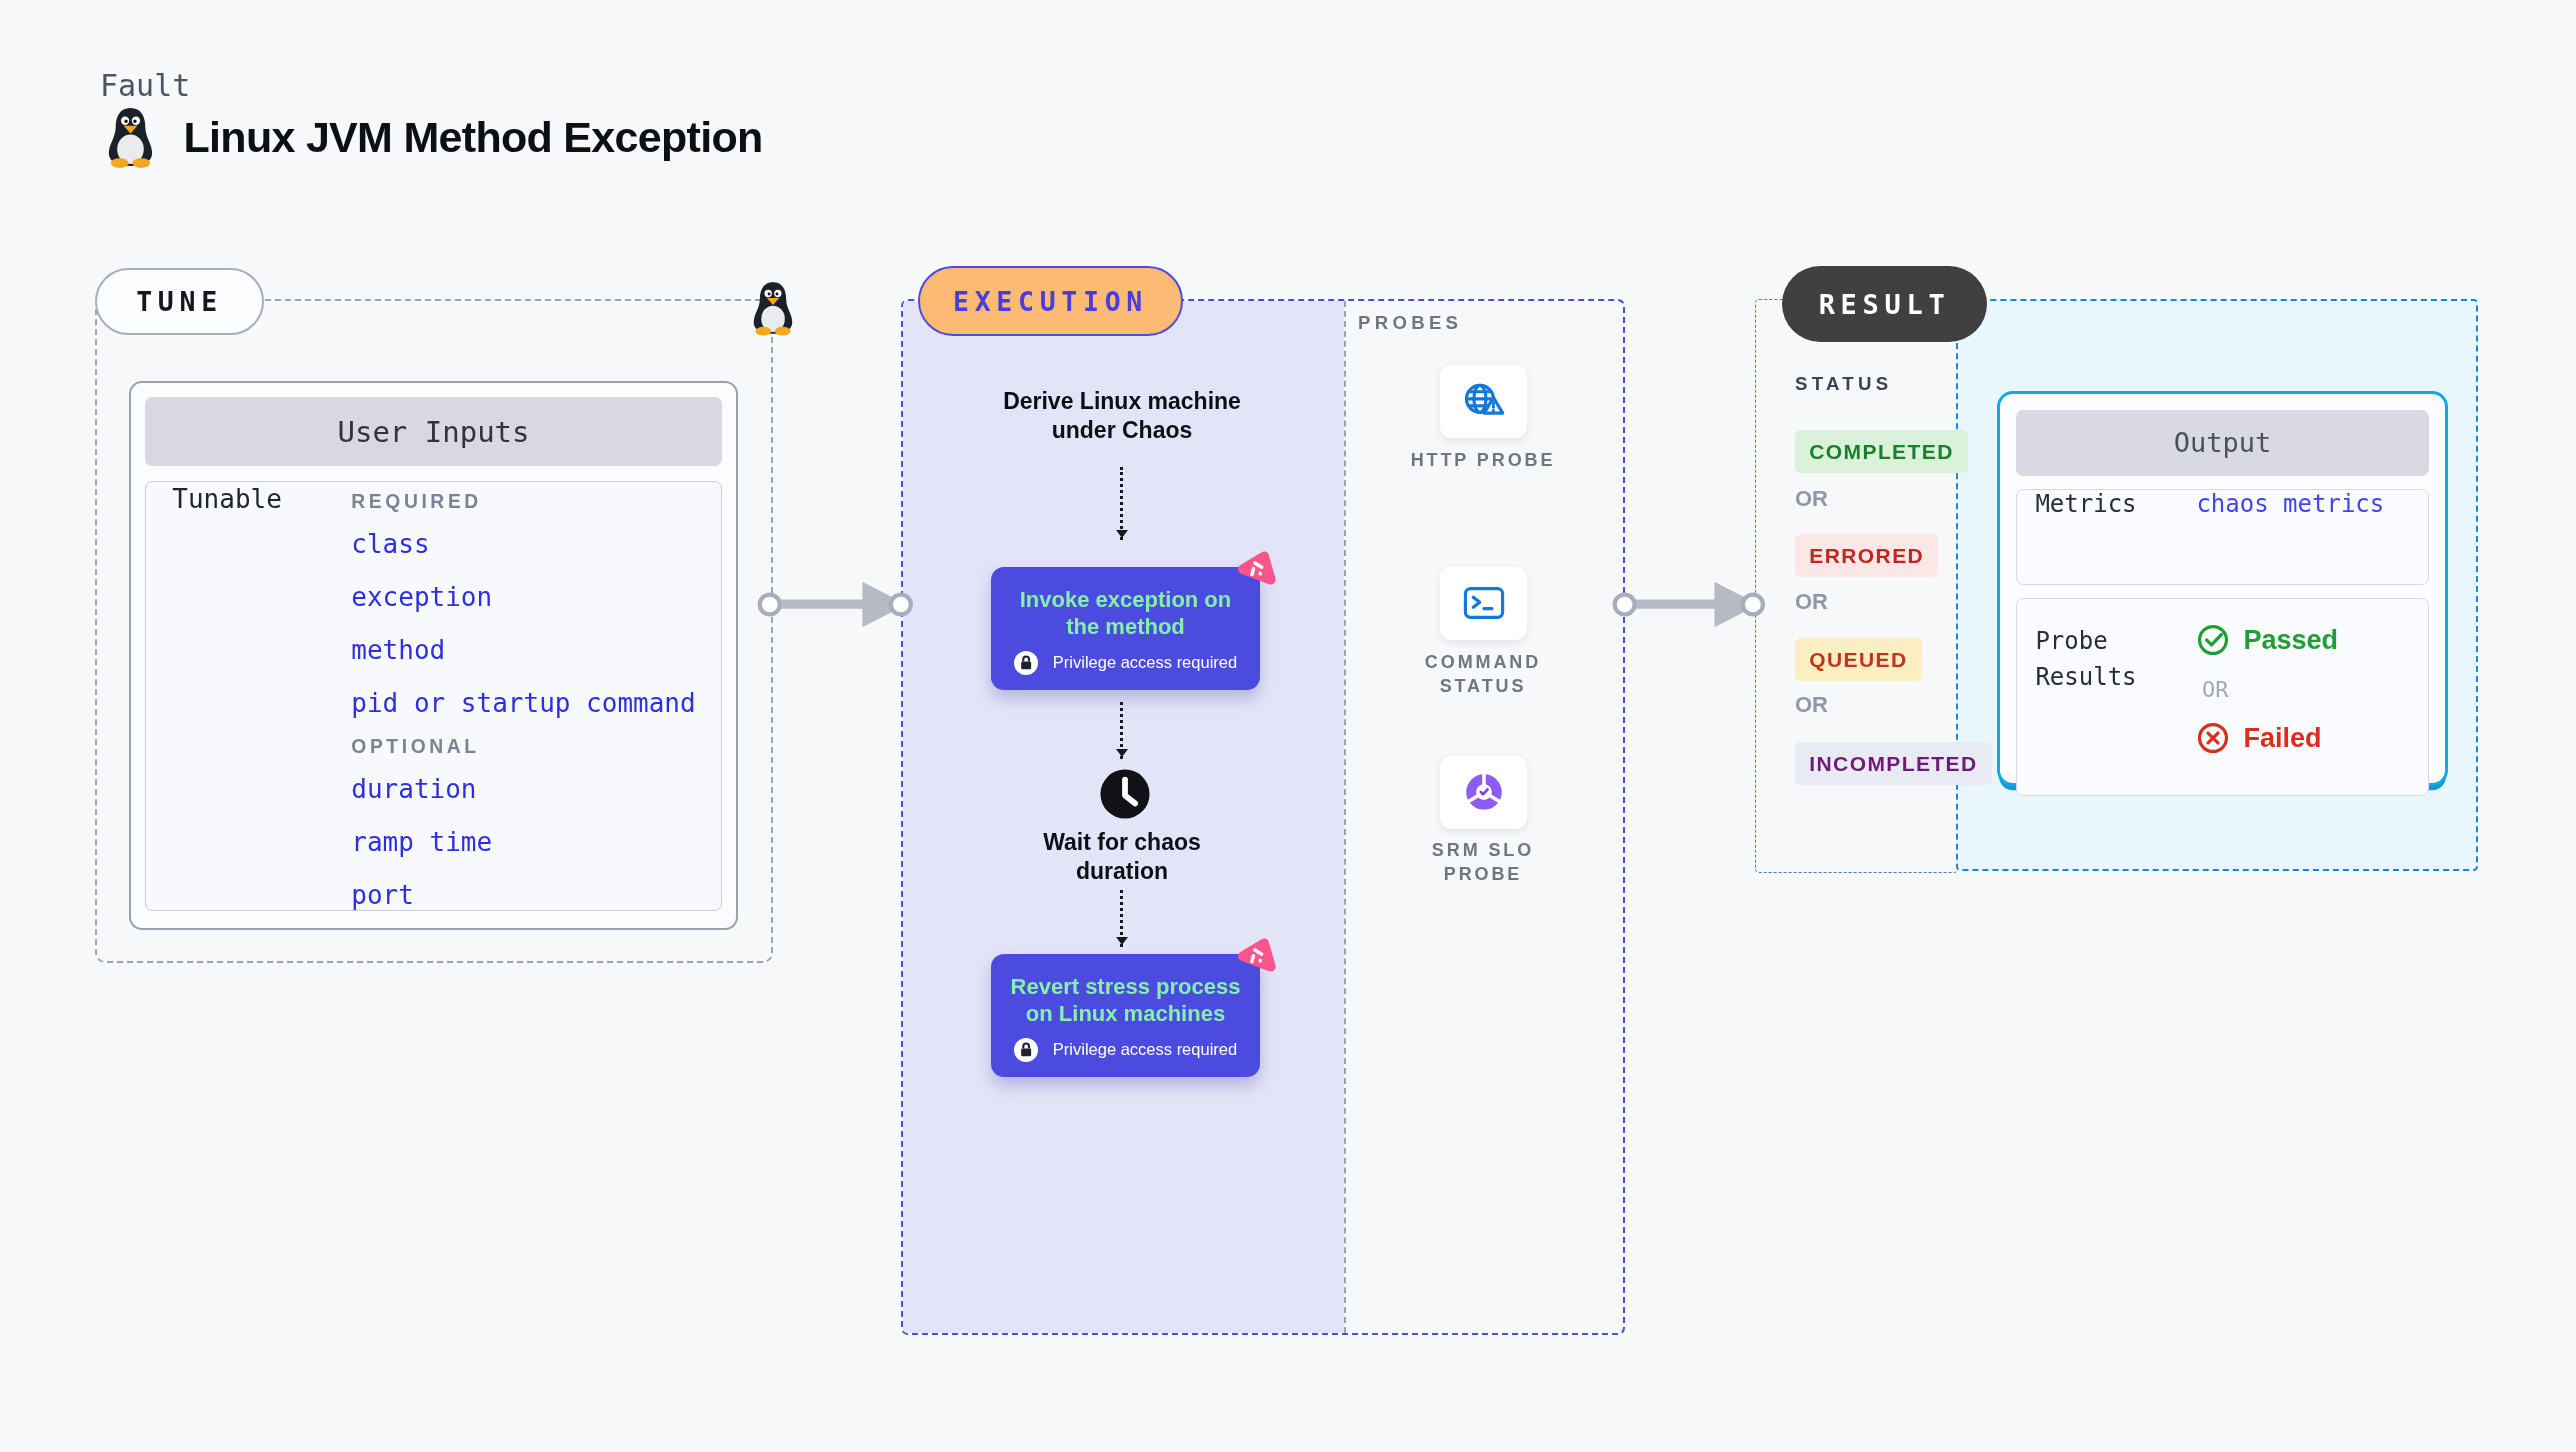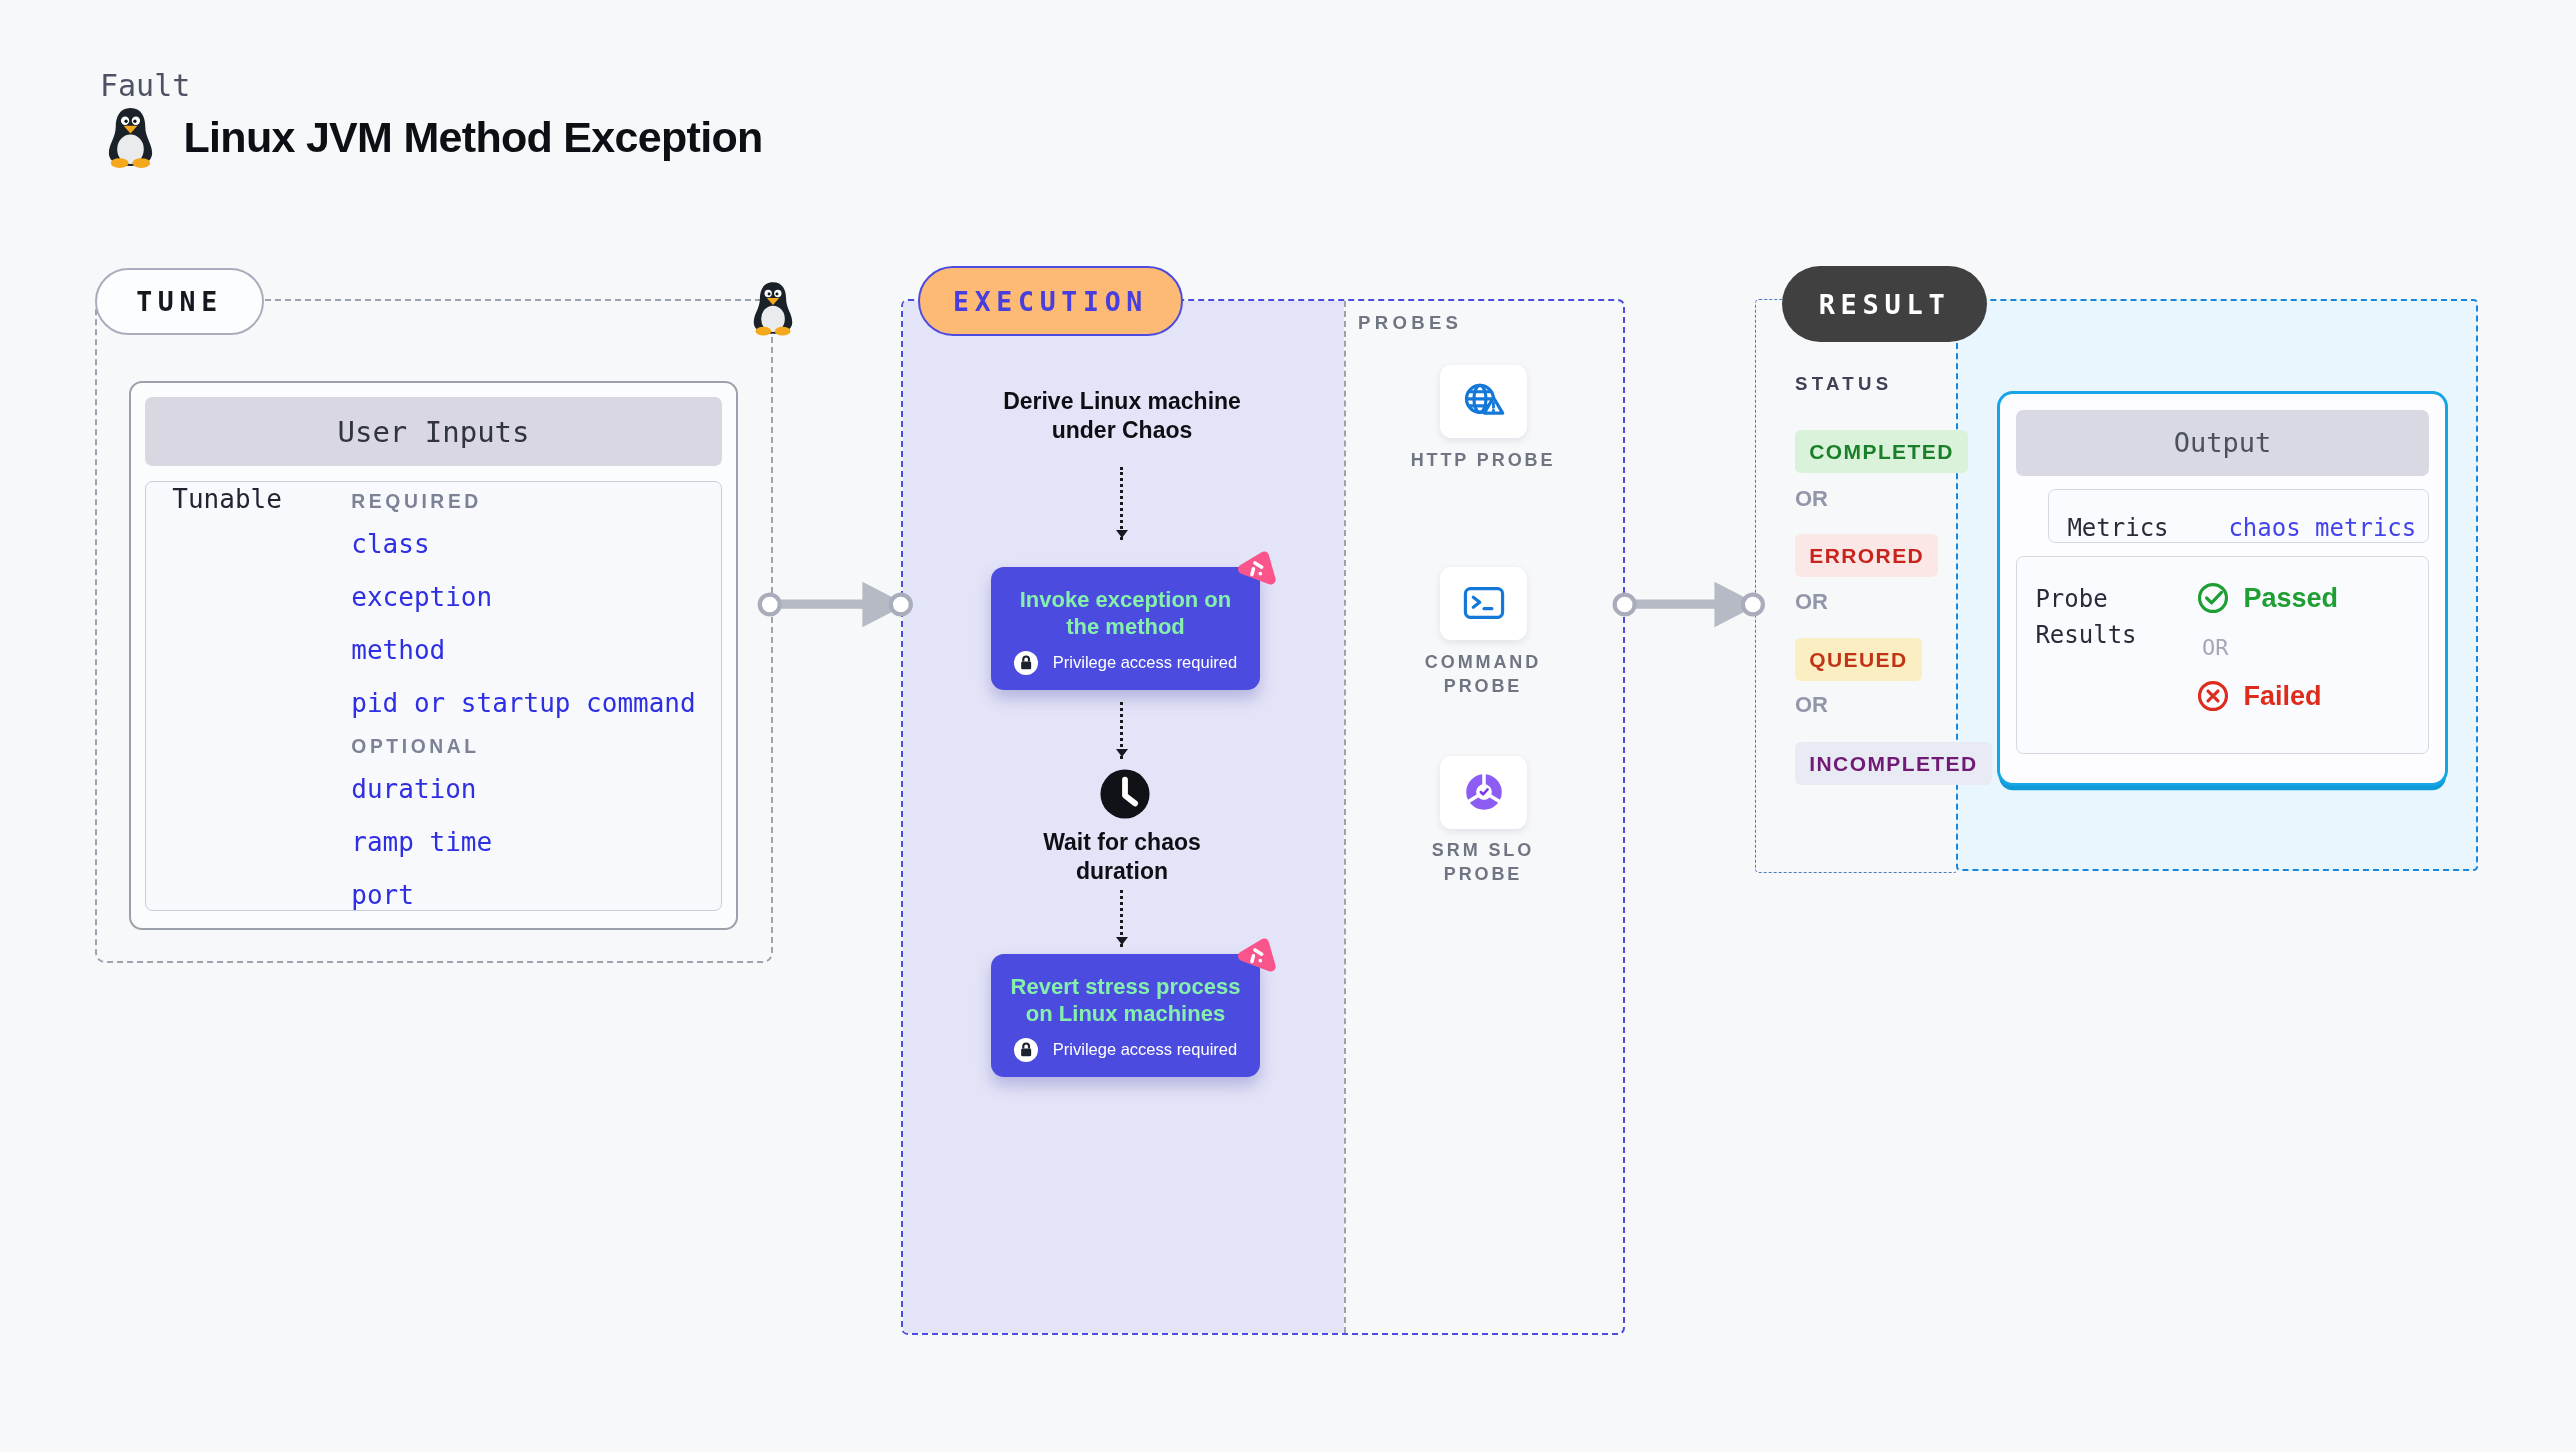--- a/index.html
+++ b/index.html
@@ -77,21 +77,21 @@
   .st-incompleted{top:742px;background:#e9ebf4;color:#701a75;}
   .or-gray{left:1795px;font-size:22px;font-weight:600;color:#9196a8;}
   .or-1{top:486px;} .or-2{top:589px;} .or-3{top:692px;}
 
   .output-card{left:1997px;top:391px;width:451px;height:395px;background:#fdfdff;border:3.6px solid #16a5e5;border-radius:15.8px;
         box-sizing:border-box;padding:15.8px;box-shadow:0 6.4px 0 -2.1px #109ad8;}
   .output-header{height:66px;background:#d9d9e3;border-radius:7.2px;display:flex;align-items:center;justify-content:center;
         font-family:"DejaVu Sans Mono",monospace;font-size:27px;color:#4b505f;}
   .output-row{border:1.4px solid #d5d8e2;border-radius:7.2px;background:#fafbfe;margin-top:13px;box-sizing:border-box;
         display:flex;padding:0 0 0 18.6px;}
-  .row-metrics{height:54px;align-items:flex-end;margin-left:32px;}
+  .row-metrics{height:96px;align-items:flex-start;}
   .metrics-label{font-family:"DejaVu Sans Mono",monospace;font-size:24px;color:#272c38;width:161px;}
   .metrics-value{font-family:"DejaVu Sans Mono",monospace;font-size:24px;color:#4343ea;}
   .row-probes{height:198px;padding-top:24px;}
   .probe-results-label{font-family:"DejaVu Sans Mono",monospace;font-size:24px;color:#272c38;width:161px;line-height:1.5;}
   .verdict-col{display:flex;flex-direction:column;gap:18.6px;}
   .verdict-line{display:flex;align-items:center;gap:13px;}
   .verdict-passed{font-size:27px;font-weight:700;color:#1e9e33;}
   .verdict-failed{font-size:27px;font-weight:700;color:#dd2b1c;}
   .verdict-or{font-family:"DejaVu Sans Mono",monospace;font-size:22px;color:#a3a7b8;margin-left:5.7px;}
 </style>
@@ -237,21 +237,21 @@
 
 <div class="abs probe-card" style="top:567px;">
   <span>
     <svg width="46" height="40" viewBox="0 0 64 56">
       <rect x="6" y="8" width="52" height="40" rx="7" fill="none" stroke="#1478d8" stroke-width="4.5"></rect>
       <path d="M17 20 l9 7 l-9 7" fill="none" stroke="#1478d8" stroke-width="4.5" stroke-linecap="round" stroke-linejoin="round"></path>
       <path d="M32 36 h11" stroke="#1478d8" stroke-width="4.5" stroke-linecap="round"></path>
     </svg>
   </span>
 </div>
-<div class="abs probe-label" style="top:650px;">COMMAND PROBE</div>
+<div class="abs probe-label" style="top:650px;">COMMAND STATUS</div>
 
 <div class="abs probe-card" style="top:756px;">
   <span>
     <svg width="44" height="44" viewBox="0 0 62 62">
       <circle cx="31" cy="31" r="18" fill="none" stroke="#8d5cf2" stroke-width="14"></circle>
       <path d="M31 31 L31 4 M31 31 L8 45 M31 31 L54 45" stroke="#ffffff" stroke-width="5"></path>
       <circle cx="31" cy="31" r="10.5" fill="#ffffff"></circle>
       <path d="M26.5 31 l3.2 3.2 l6.4 -6.8" fill="none" stroke="#7c3aed" stroke-width="3.6" stroke-linecap="round" stroke-linejoin="round"></path>
     </svg>
   </span>

